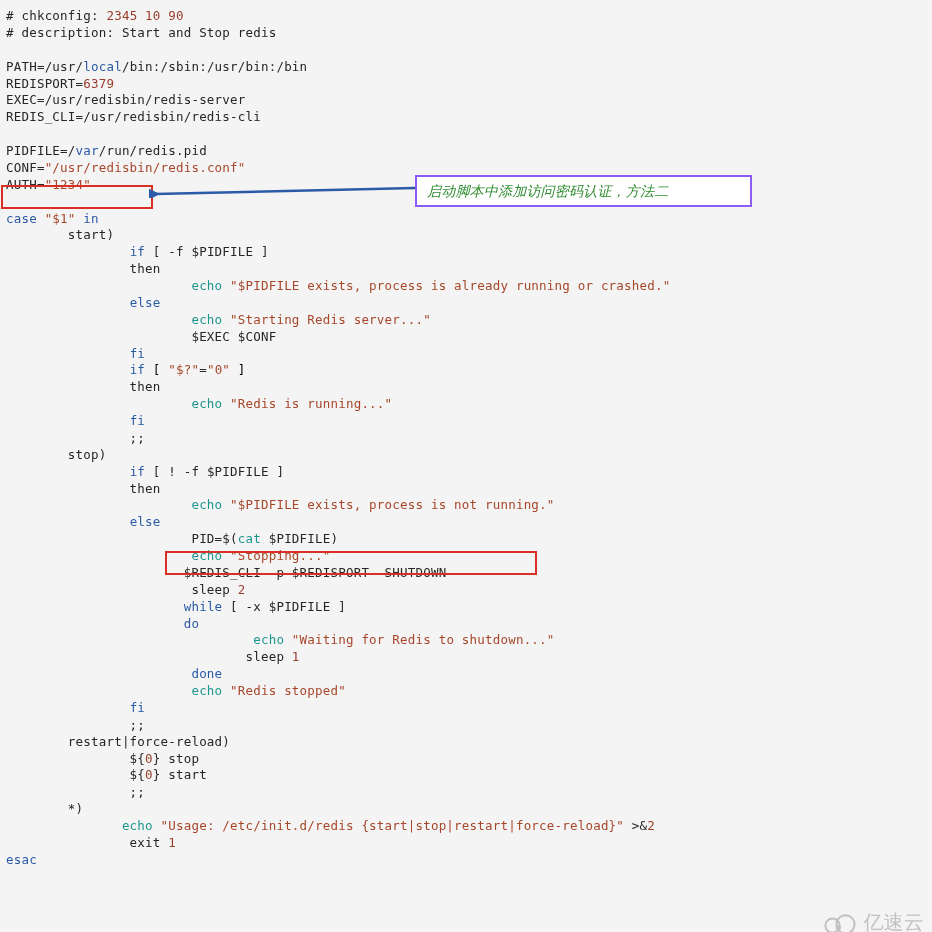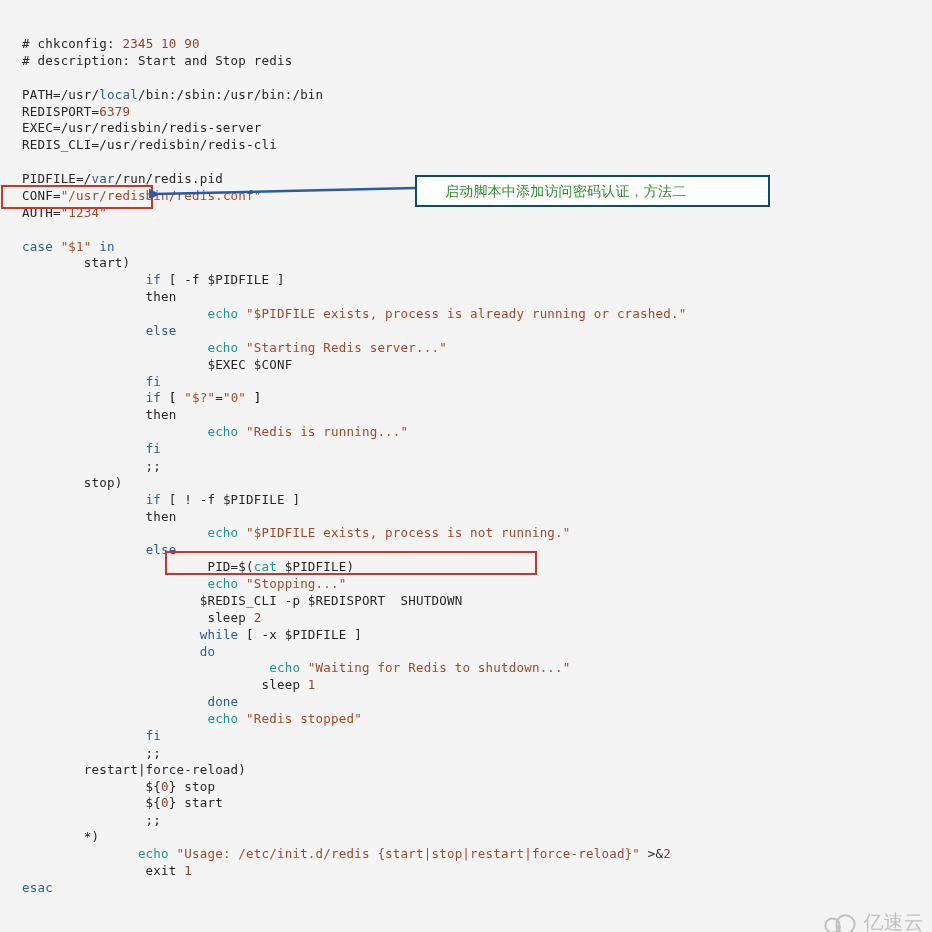--- a/index.html
+++ b/index.html
@@ -8,22 +8,22 @@
     height:932px;
     background:#f4f4f4;
     font-family:"Courier New",Consolas,monospace;
     font-size:12.5px;
     line-height:1.35;
     letter-spacing:.2px;
     position:relative;
     overflow:hidden;
   }
   pre.code{
-    margin:16px;
-    padding:20px 6px;
+    margin:0;
+    padding:8px 6px;
     white-space:pre;
     background:#f4f4f4;
   }
   .c-default{color:#262626}
   .c-brown  {color:#9a3c2b}   
   .c-blue   {color:#2b5aa7}   
   .c-cyan   {color:#1e968f}   
   .c-str    {color:#a7472a}   
 
   
@@ -32,28 +32,29 @@
     left:1px; top:185px;
     width:148px; height:20px;
     border:2px solid #d83024;
     background:transparent;
   }
   
   .calloutbox{
     position:absolute;
     left:415px; top:175px;
     width:323px; height:28px;
-    border:2px solid #0c4a6e;
+    border:2px solid #8b5cf6;
     background:#fff;
     display:flex;
     align-items:center;
-    padding-left:28px;
+    padding-left:10px;
     font-family:"Microsoft YaHei","SimSun",sans-serif;
     font-size:14px;
     color:#2f8b2f;
+    font-style:italic;
   }
   
   .arrow{
     position:absolute;
     left:149px; top:168px;
     width:266px; height:30px;
   }
   
   .redbox2{
     position:absolute;

